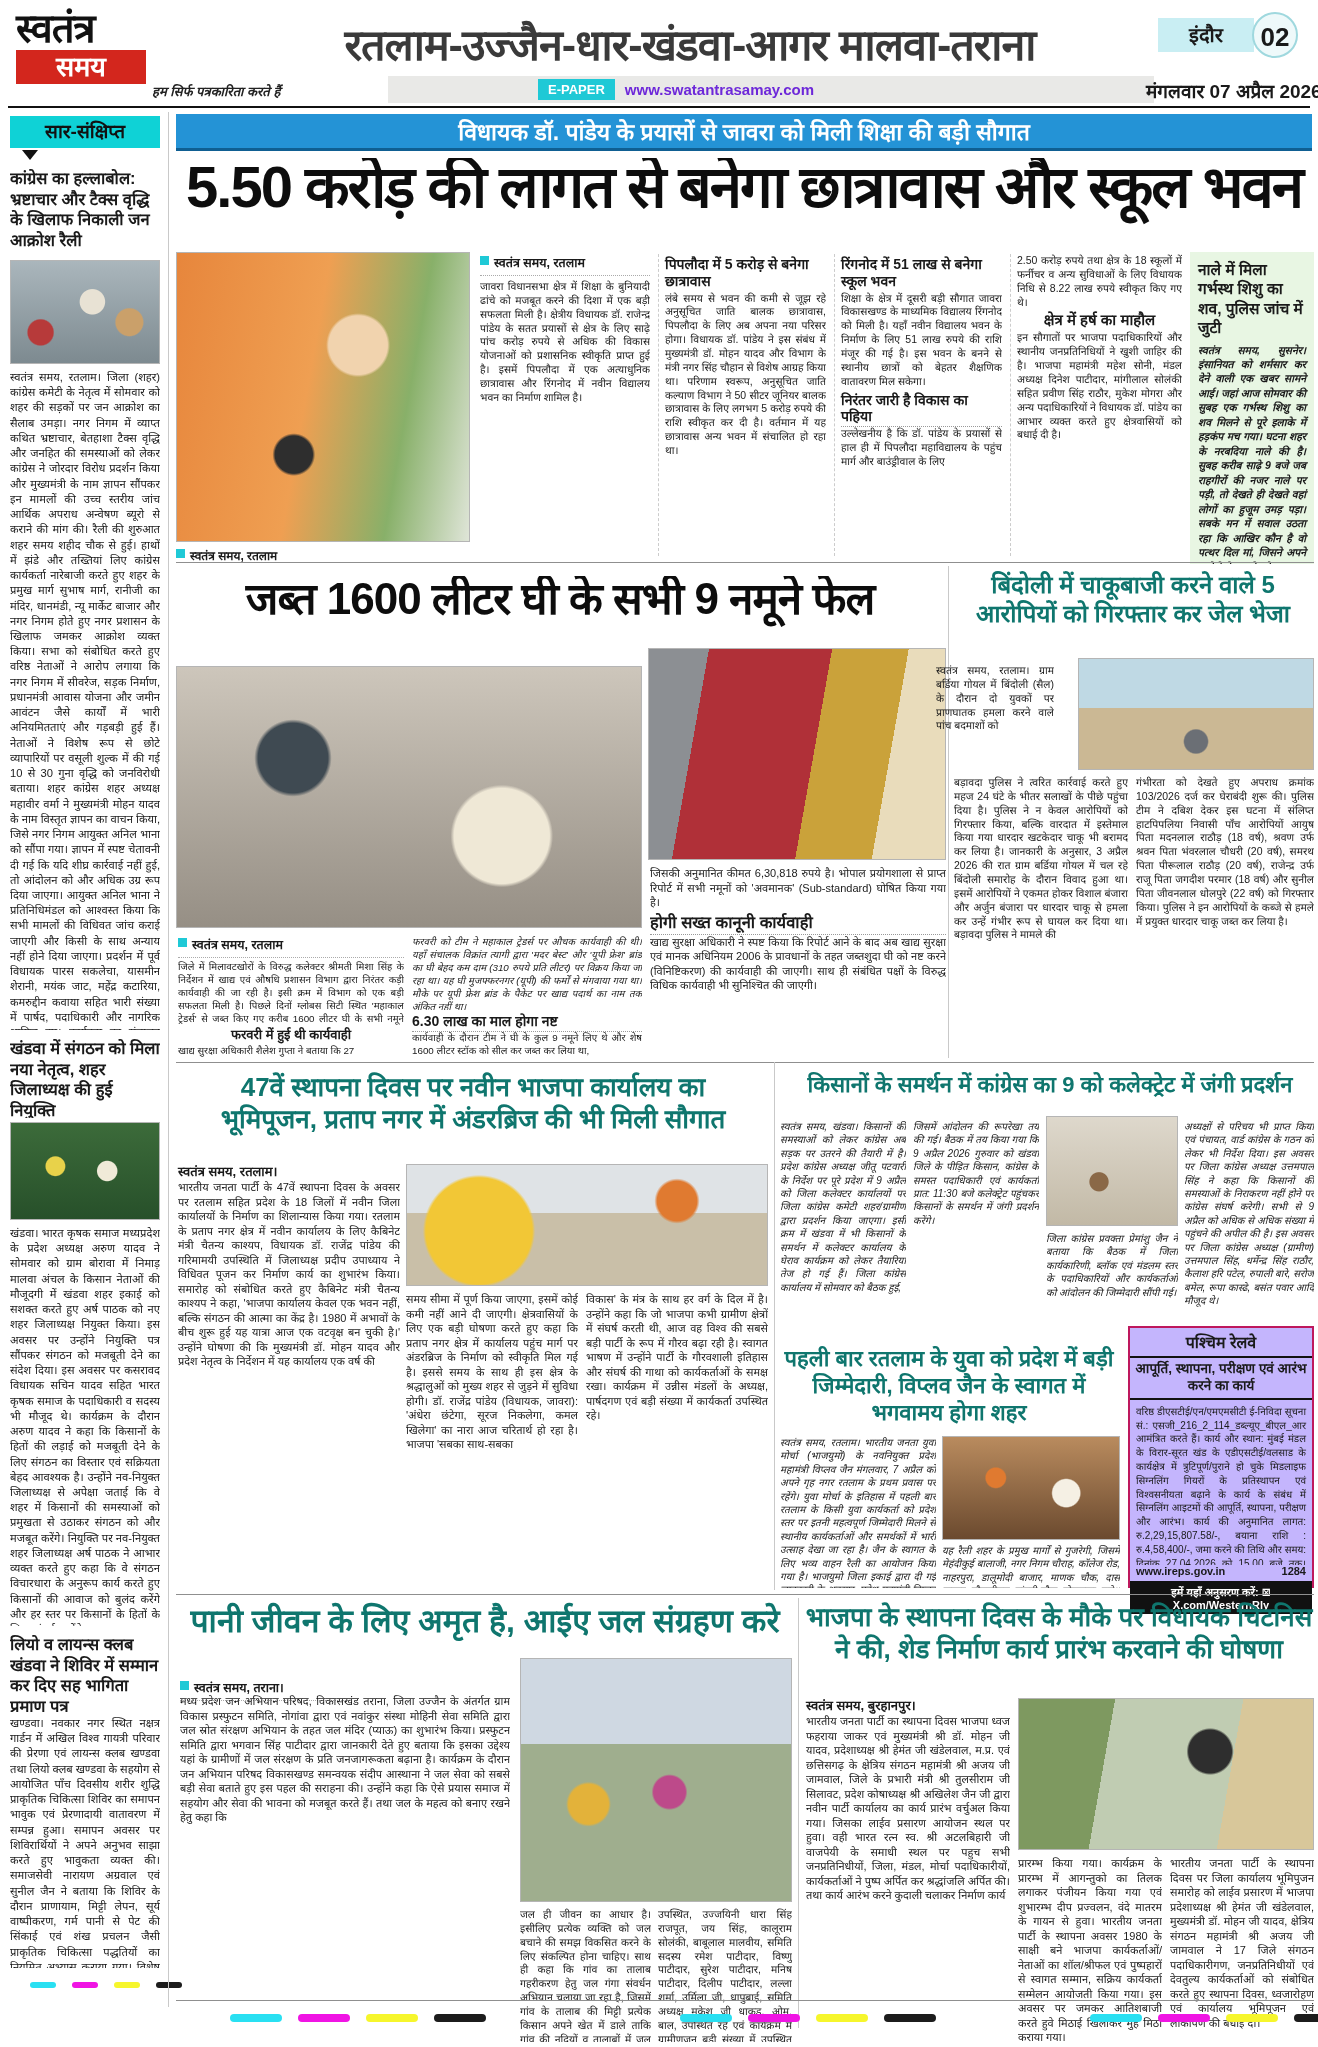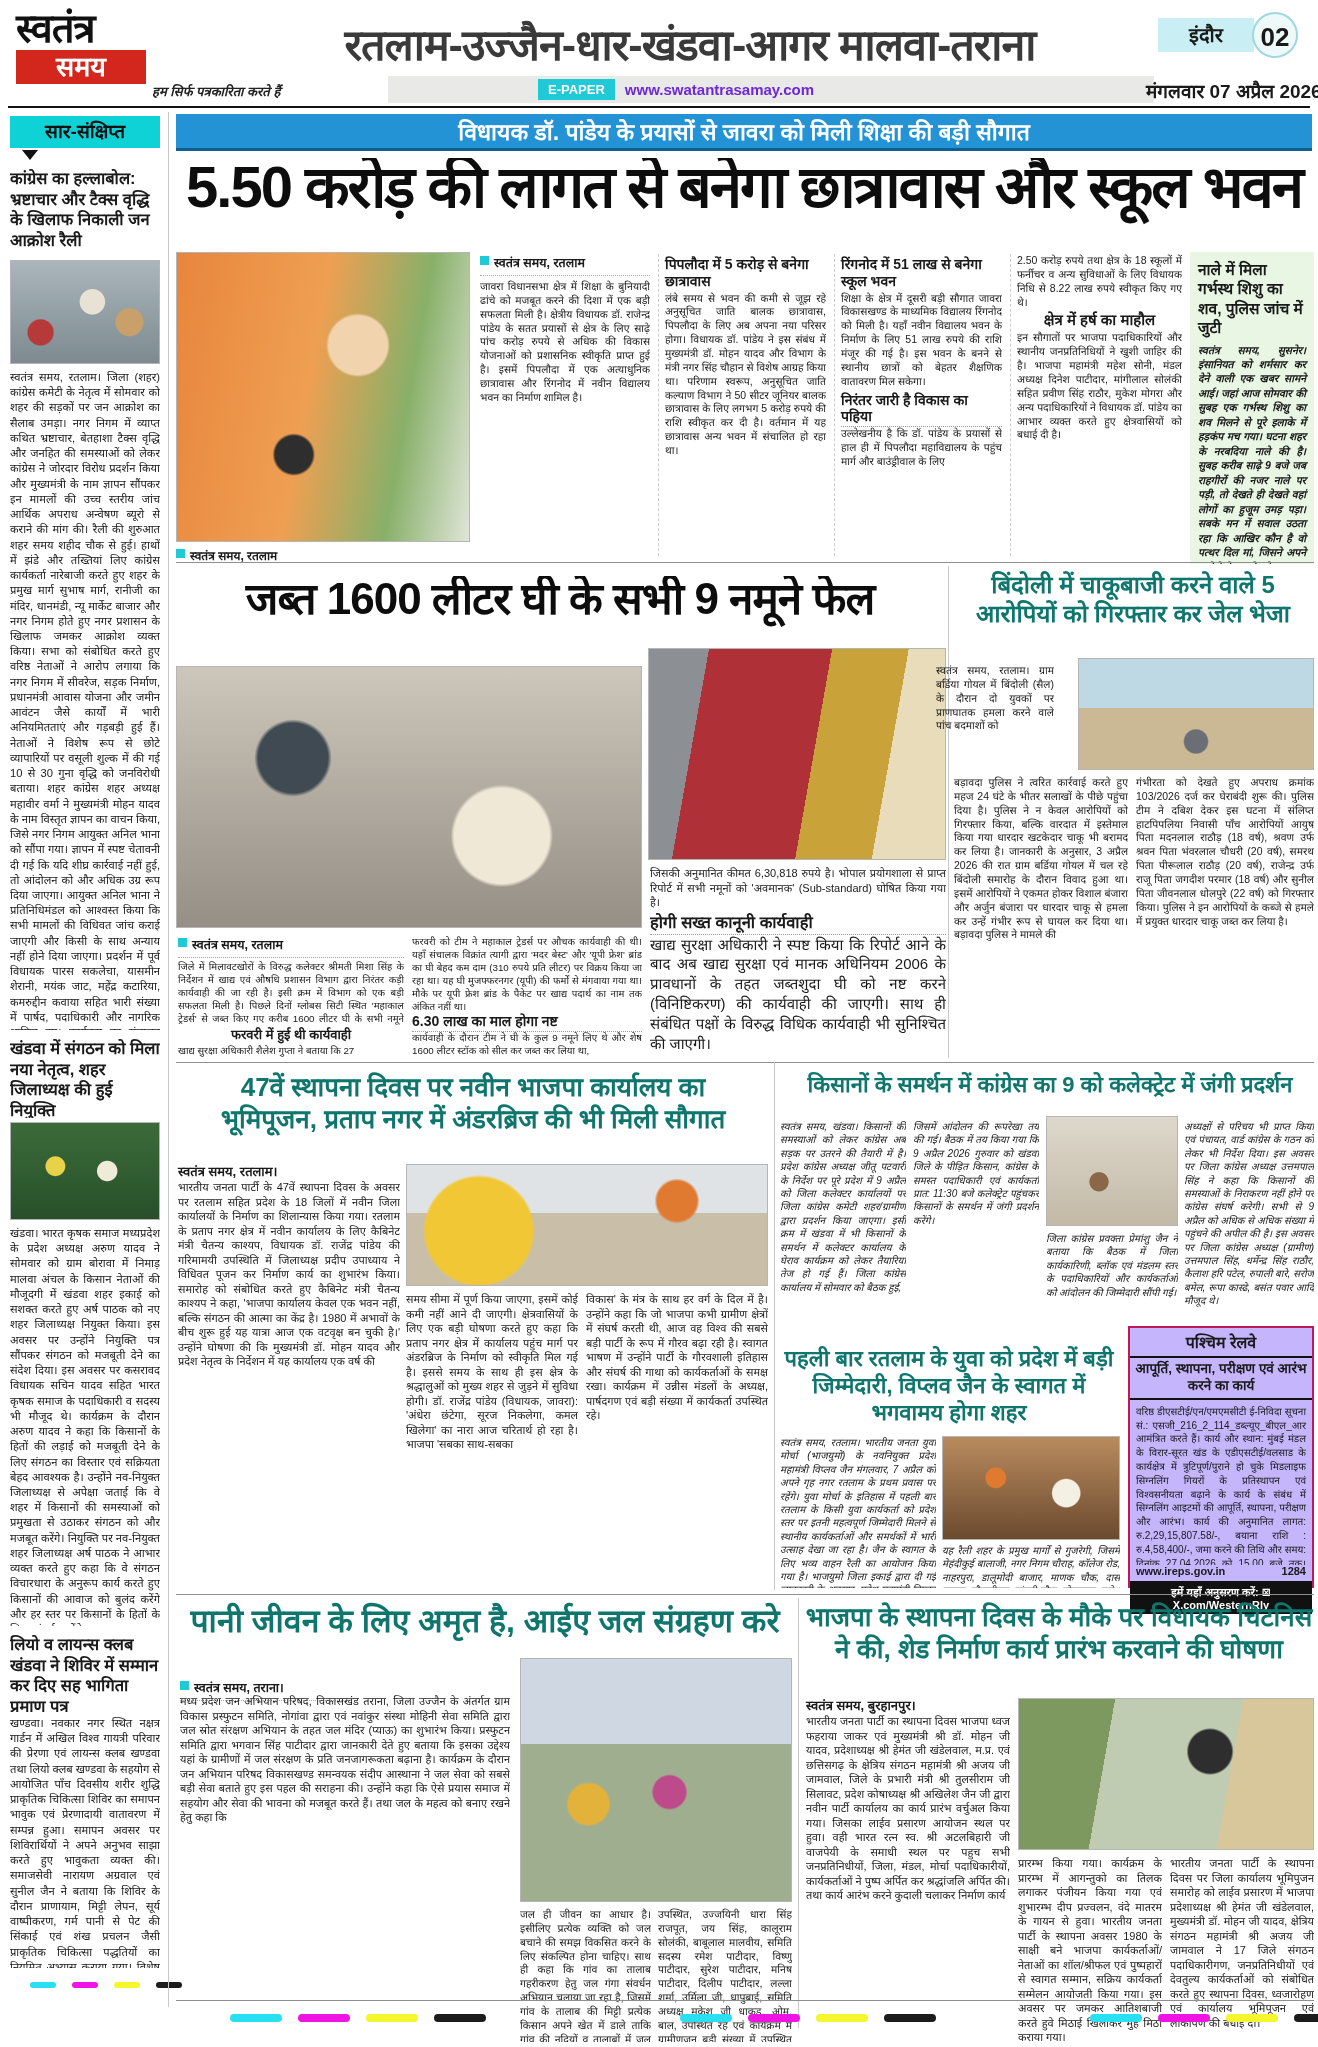--- a/index.html
+++ b/index.html
@@ -152,30 +152,30 @@
 
   <div class="abs hrule" style="left:176px;top:562px;width:1138px;"></div>
 
   <div class="abs h2 ctr clip" style="left:178px;top:576px;width:764px;height:84px;">जब्त 1600 लीटर घी के सभी 9 नमूने फेल</div>
   <div class="abs photo ph-inspect" style="left:176px;top:666px;width:466px;height:262px;"></div>
   <div class="abs photo ph-tins" style="left:648px;top:648px;width:298px;height:212px;"></div>
 
   <div class="abs clip" style="left:650px;top:866px;width:296px;height:192px;">
     <div class="btxt" style="font-size:11px;">जिसकी अनुमानित कीमत 6,30,818 रुपये है। भोपाल प्रयोगशाला से प्राप्त रिपोर्ट में सभी नमूनों को 'अवमानक' (Sub-standard) घोषित किया गया है।</div>
     <div class="subl">होगी सख्त कानूनी कार्यवाही</div>
-    <div class="btxt" style="font-size:15px;">खाद्य सुरक्षा अधिकारी ने स्पष्ट किया कि रिपोर्ट आने के बाद अब खाद्य सुरक्षा एवं मानक अधिनियम 2006 के प्रावधानों के तहत जब्तशुदा घी को नष्ट करने (विनिष्टिकरण) की कार्यवाही की जाएगी। साथ ही संबंधित पक्षों के विरुद्ध विधिक कार्यवाही भी सुनिश्चित की जाएगी।</div>
+    <div class="btxt" style="font-size:11px;">खाद्य सुरक्षा अधिकारी ने स्पष्ट किया कि रिपोर्ट आने के बाद अब खाद्य सुरक्षा एवं मानक अधिनियम 2006 के प्रावधानों के तहत जब्तशुदा घी को नष्ट करने (विनिष्टिकरण) की कार्यवाही की जाएगी। साथ ही संबंधित पक्षों के विरुद्ध विधिक कार्यवाही भी सुनिश्चित की जाएगी।</div>
   </div>
   <div class="abs" style="left:178px;top:936px;width:226px;height:122px;">
     <div class="byline">स्वतंत्र समय, रतलाम</div>
     <div class="btxt clip" style="height:64px;margin-top:3px;font-size:9.8px;">जिले में मिलावटखोरों के विरुद्ध कलेक्टर श्रीमती मिशा सिंह के निर्देशन में खाद्य एवं औषधि प्रशासन विभाग द्वारा निरंतर कड़ी कार्यवाही की जा रही है। इसी क्रम में विभाग को एक बड़ी सफलता मिली है। पिछले दिनों ग्लोबस सिटी स्थित 'महाकाल ट्रेडर्स' से जब्त किए गए करीब 1600 लीटर घी के सभी नमूने राज्य खाद्य परीक्षण प्रयोगशाला, भोपाल की जांच में 'फेल' पाए गए हैं।</div>
     <div class="sub ctr clip" style="font-size:13px;">फरवरी में हुई थी कार्यवाही</div>
     <div class="btxt clip" style="height:14px;font-size:9.8px;">खाद्य सुरक्षा अधिकारी शैलेश गुप्ता ने बताया कि 27</div>
   </div>
   <div class="abs clip" style="left:412px;top:936px;width:230px;height:122px;">
-    <div class="btxt clip" style="height:74px;font-size:9.8px;">फरवरी को टीम ने महाकाल ट्रेडर्स पर औचक कार्यवाही की थी। यहाँ संचालक विक्रांत त्यागी द्वारा 'मदर बेस्ट' और 'यूपी फ्रेश' ब्रांड का घी बेहद कम दाम (310 रुपये प्रति लीटर) पर विक्रय किया जा रहा था। यह घी मुजफ्फरनगर (यूपी) की फर्मों से मंगवाया गया था। मौके पर यूपी फ्रेश ब्रांड के पैकेट पर खाद्य पदार्थ का नाम तक अंकित नहीं था।</div>
+    <div class="btxt clip" style="height:74px;font-size:9.8px;font-style:italic;">फरवरी को टीम ने महाकाल ट्रेडर्स पर औचक कार्यवाही की थी। यहाँ संचालक विक्रांत त्यागी द्वारा 'मदर बेस्ट' और 'यूपी फ्रेश' ब्रांड का घी बेहद कम दाम (310 रुपये प्रति लीटर) पर विक्रय किया जा रहा था। यह घी मुजफ्फरनगर (यूपी) की फर्मों से मंगवाया गया था। मौके पर यूपी फ्रेश ब्रांड के पैकेट पर खाद्य पदार्थ का नाम तक अंकित नहीं था।</div>
     <div class="subl" style="font-size:14px;">6.30 लाख का माल होगा नष्ट</div>
     <div class="btxt" style="font-size:9.8px;">कार्यवाही के दौरान टीम ने घी के कुल 9 नमूने लिए थे और शेष 1600 लीटर स्टॉक को सील कर जब्त कर लिया था,</div>
   </div>
 
   <div class="abs vrule" style="left:948px;top:566px;height:492px;"></div>
   <div class="abs h3 ctr clip" style="left:952px;top:570px;width:362px;height:88px;font-size:24px;">बिंदोली में चाकूबाजी करने वाले 5 आरोपियों को गिरफ्तार कर जेल भेजा</div>
   <div class="abs btxt clip" style="left:936px;top:664px;width:118px;height:106px;">स्वतंत्र समय, रतलाम। ग्राम बर्डिया गोयल में बिंदोली (सैल) के दौरान दो युवकों पर प्राणघातक हमला करने वाले पांच बदमाशों को</div>
   <div class="abs photo ph-police" style="left:1078px;top:658px;width:236px;height:112px;"></div>
   <div class="abs btxt clip" style="left:954px;top:776px;width:174px;height:282px;">बड़ावदा पुलिस ने त्वरित कार्रवाई करते हुए महज 24 घंटे के भीतर सलाखों के पीछे पहुंचा दिया है। पुलिस ने न केवल आरोपियों को गिरफ्तार किया, बल्कि वारदात में इस्तेमाल किया गया धारदार खटकेदार चाकू भी बरामद कर लिया है। जानकारी के अनुसार, 3 अप्रैल 2026 की रात ग्राम बर्डिया गोयल में चल रहे बिंदोली समारोह के दौरान विवाद हुआ था। इसमें आरोपियों ने एकमत होकर विशाल बंजारा और अर्जुन बंजारा पर धारदार चाकू से हमला कर उन्हें गंभीर रूप से घायल कर दिया था। बड़ावदा पुलिस ने मामले की</div>
   <div class="abs btxt clip" style="left:1136px;top:776px;width:178px;height:282px;">गंभीरता को देखते हुए अपराध क्रमांक 103/2026 दर्ज कर घेराबंदी शुरू की। पुलिस टीम ने दबिश देकर इस घटना में संलिप्त हाटपिपलिया निवासी पाँच आरोपियों आयुष पिता मदनलाल राठौड़ (18 वर्ष), श्रवण उर्फ श्रवन पिता भंवरलाल चौधरी (20 वर्ष), समरथ पिता पीरूलाल राठौड़ (20 वर्ष), राजेन्द्र उर्फ राजू पिता जगदीश परमार (18 वर्ष) और सुनील पिता जीवनलाल धोलपुरे (22 वर्ष) को गिरफ्तार किया। पुलिस ने इन आरोपियों के कब्जे से हमले में प्रयुक्त धारदार चाकू जब्त कर लिया है।</div>

